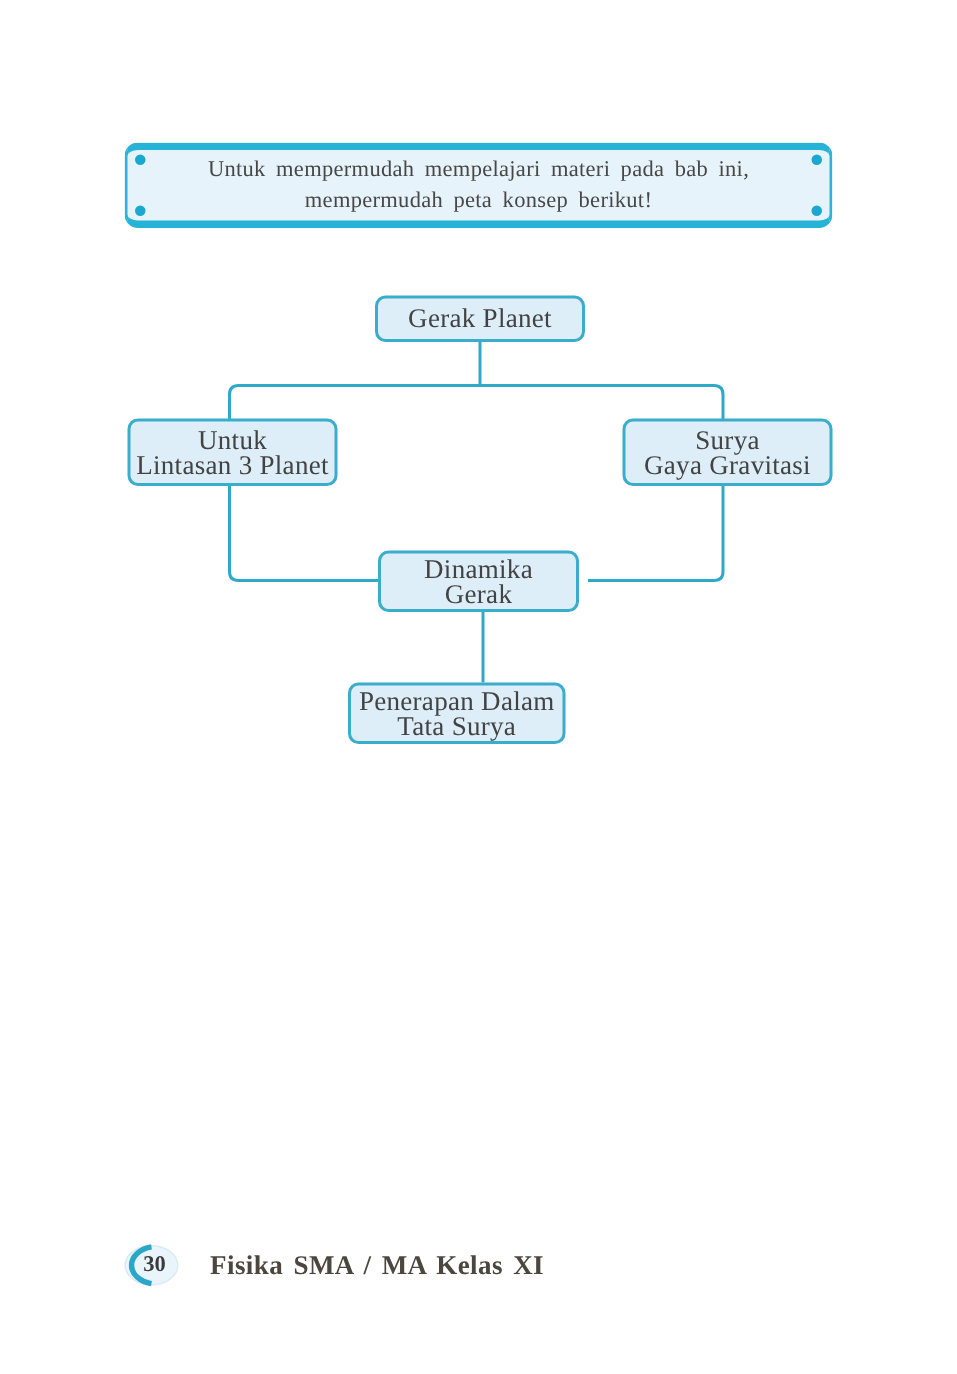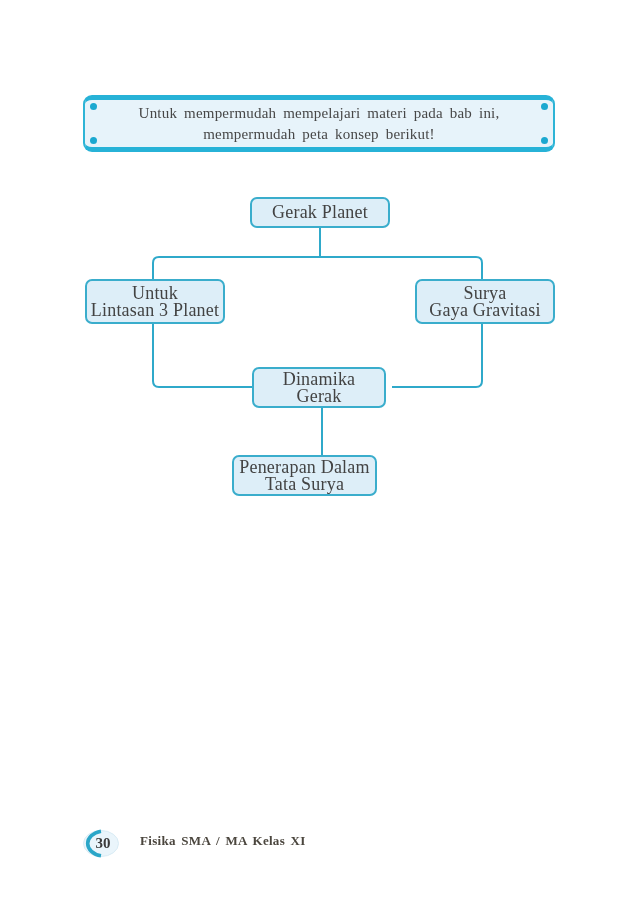--- a/index.html
+++ b/index.html
@@ -46,21 +46,21 @@
   
   .footer{position:absolute;left:0;top:826px;width:630px;height:40px;}
   .page-badge{position:absolute;left:82px;top:3px;width:38px;height:29px;}
   .page-badge .num{
     position:absolute;left:0;top:0;width:38px;height:29px;
     display:flex;align-items:center;justify-content:center;
     color:#3b3b3b;font-size:15px;font-weight:bold;padding-left:4px;box-sizing:border-box;
   }
   .book-title{
     position:absolute;left:140px;top:7px;
-    color:#4b463e;font-size:13px;font-weight:bold;letter-spacing:.3px;word-spacing:2px;
+    color:#4b463e;font-size:18px;font-weight:bold;letter-spacing:.3px;word-spacing:2px;
     white-space:nowrap;
   }
 </style>
 </head>
 <body>
 
 <div class="callout">
   <span class="dot tl"></span>
   <span class="dot bl"></span>
   <span class="dot tr"></span>

